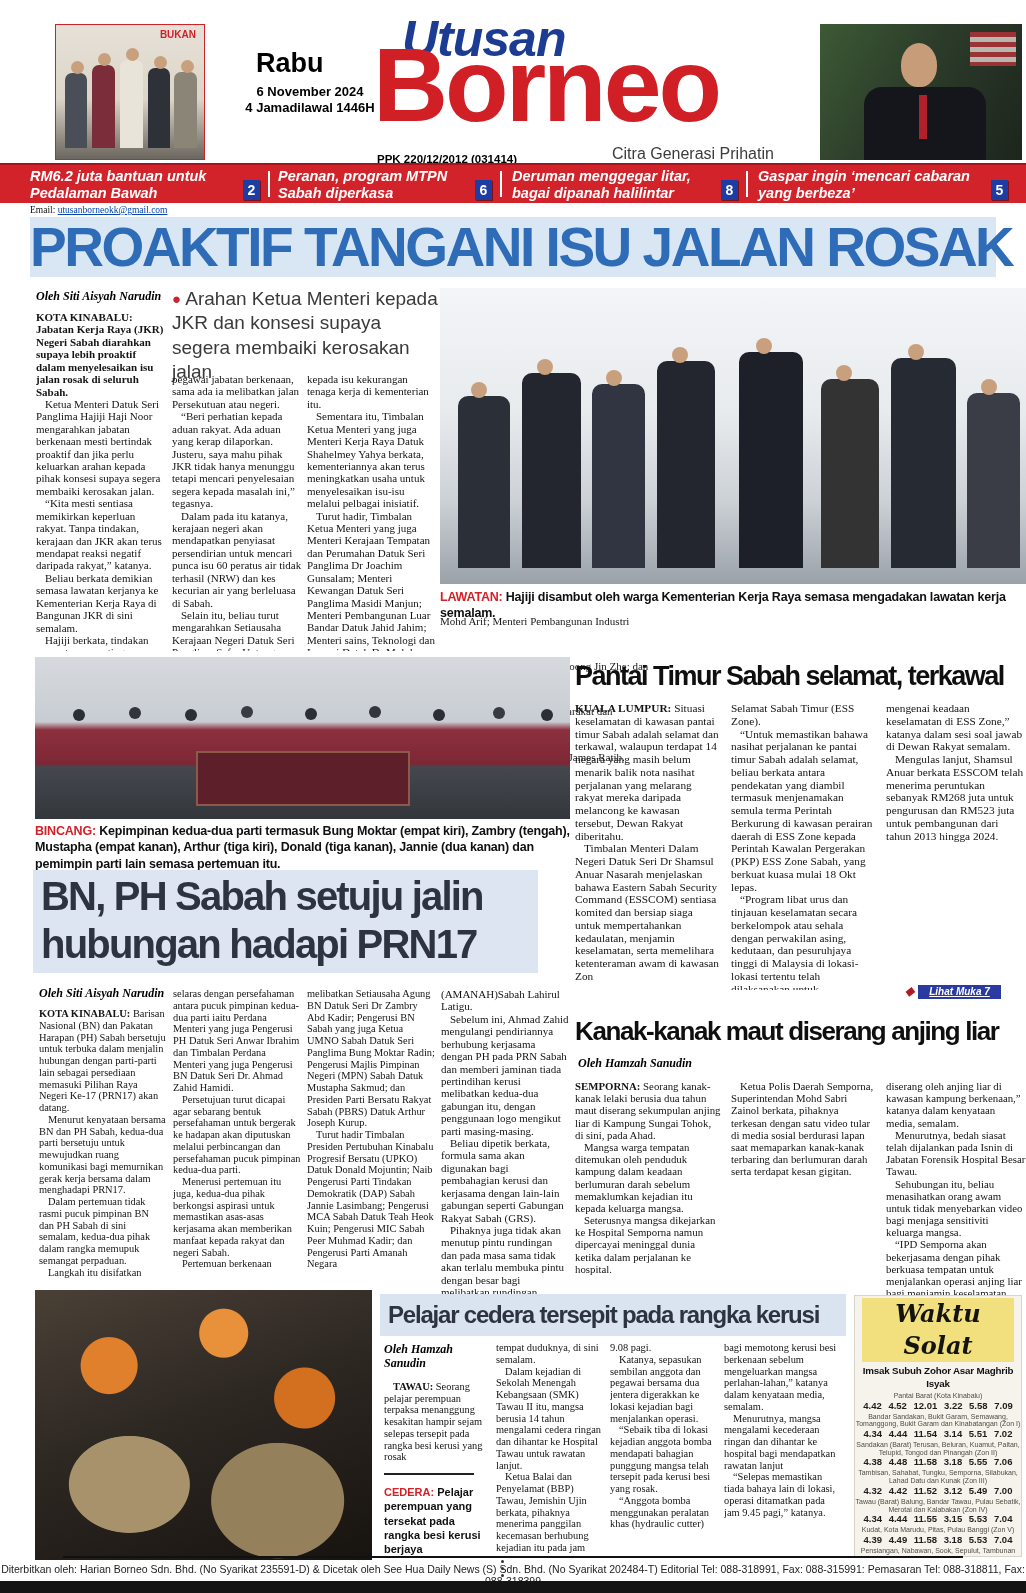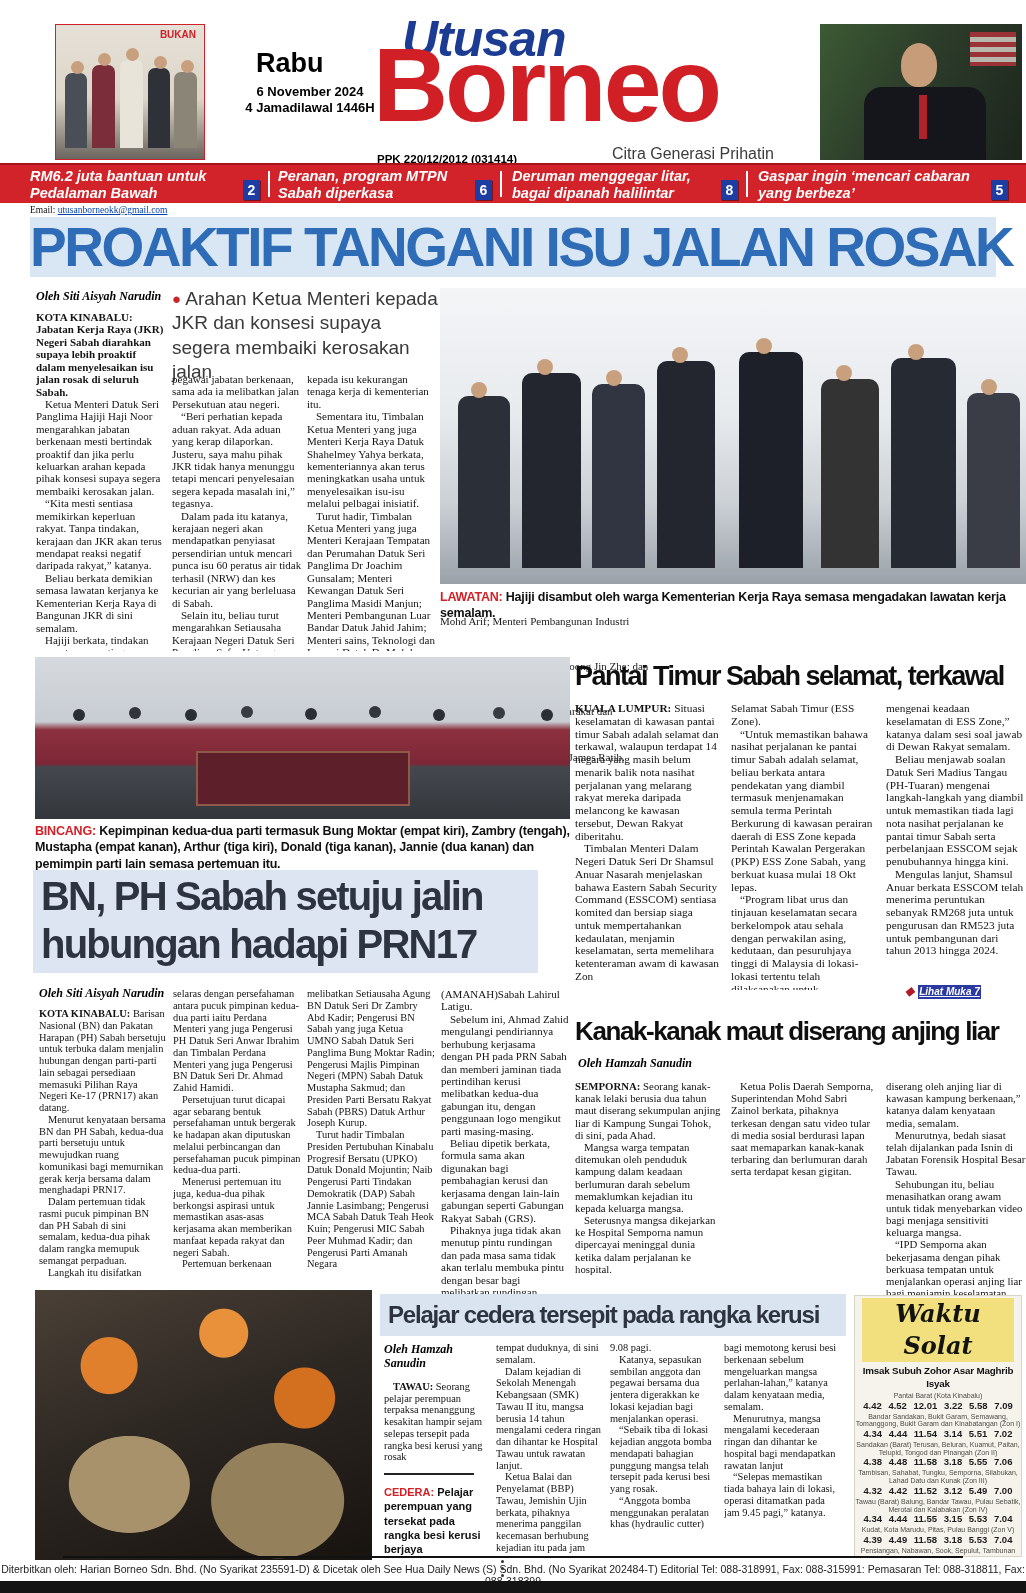--- a/index.html
+++ b/index.html
@@ -98,21 +98,21 @@
   #bincang-caption{left:35px;top:823px;width:535px;}
 
   
   #pantai-headline{position:absolute;left:575px;top:654px;width:451px;height:44px;
     font:bold 27px/44px "Liberation Sans",sans-serif;color:#0f0f0f;letter-spacing:-1.5px;white-space:nowrap;}
   #pantai-col1{left:575px;top:702px;width:146px;height:288px;font-size:11.3px;}
   #pantai-col2{left:731px;top:702px;width:145px;height:288px;font-size:11.3px;}
   #pantai-col3{left:886px;top:702px;width:140px;height:258px;font-size:11.3px;}
   #see-more{position:absolute;left:905px;top:984px;width:121px;font:bold italic 10px/14px "Liberation Sans",sans-serif;cursor:pointer;}
   .diamond{color:#b01c24;font-size:12px;}
-  .see-box{display:inline-block;background:#2b3aa0;color:#fff;text-decoration:underline;padding:0 1px;margin-left:4px;}
+  .see-box{display:inline-block;background:#2b3aa0;color:#fff;text-decoration:underline;padding:0 11px;margin-left:4px;}
 
   
   #bnph-band{position:absolute;left:33px;top:870px;width:505px;height:103px;background:#dce5f1;
     padding:2px 0 0 8px;font:800 40px/1.2 "Liberation Sans",sans-serif;color:#2d3440;letter-spacing:-1.8px;}
   #bnph-byline{position:absolute;left:39px;top:986px;width:130px;}
   #bnph-col1{left:39px;top:1008px;width:127px;height:290px;font-size:10.4px;}
   #bnph-col2{left:173px;top:988px;width:128px;height:310px;font-size:10.4px;}
   #bnph-col3{left:307px;top:988px;width:128px;height:310px;font-size:10.4px;}
   #bnph-col4{left:441px;top:988px;width:128px;height:310px;font-size:11px;}
 
@@ -280,21 +280,20 @@
   <div class="col" id="pantai-col2">
     <div class="paras cont">
         <p>Selamat Sabah Timur (ESS Zone).</p>
         <p>“Untuk memastikan bahawa nasihat perjalanan ke pantai timur Sabah adalah selamat, beliau berkata antara pendekatan yang diambil termasuk menjenamakan semula terma Perintah Berkurung di kawasan perairan daerah di ESS Zone kepada Perintah Kawalan Pergerakan (PKP) ESS Zone Sabah, yang berkuat kuasa mulai 18 Okt lepas.</p>
         <p>“Program libat urus dan tinjauan keselamatan secara berkelompok atau sehala dengan perwakilan asing, kedutaan, dan pesuruhjaya tinggi di Malaysia di lokasi-lokasi tertentu telah dilaksanakan untuk memberikan gambaran yang tepat</p>
       </div>
   </div>
   <div class="col" id="pantai-col3">
     <div class="paras cont">
         <p>mengenai keadaan keselamatan di ESS Zone,” katanya dalam sesi soal jawab di Dewan Rakyat semalam.</p>
-        <p>Beliau menjawab soalan Datuk Seri Madius Tangau (PH-Tuaran) mengenai langkah-langkah yang diambil untuk memastikan tiada lagi nota nasihat perjalanan ke pantai timur Sabah serta perbelanjaan ESSCOM sejak penubuhannya hingga kini.</p>
         <p>Mengulas lanjut, Shamsul Anuar berkata ESSCOM telah menerima peruntukan sebanyak RM268 juta untuk pengurusan dan RM523 juta untuk pembangunan dari tahun 2013 hingga 2024.</p>
       </div>
   </div>
   <div id="see-more">
     <span class="diamond">◆</span><span class="see-box">Lihat Muka 7</span>
   </div>
 
   <div id="bnph-band">BN, PH Sabah setuju jalin hubungan hadapi PRN17</div>
   <div id="bnph-byline" class="byline">Oleh Siti Aisyah Narudin</div>
   <div class="col" id="bnph-col1">

